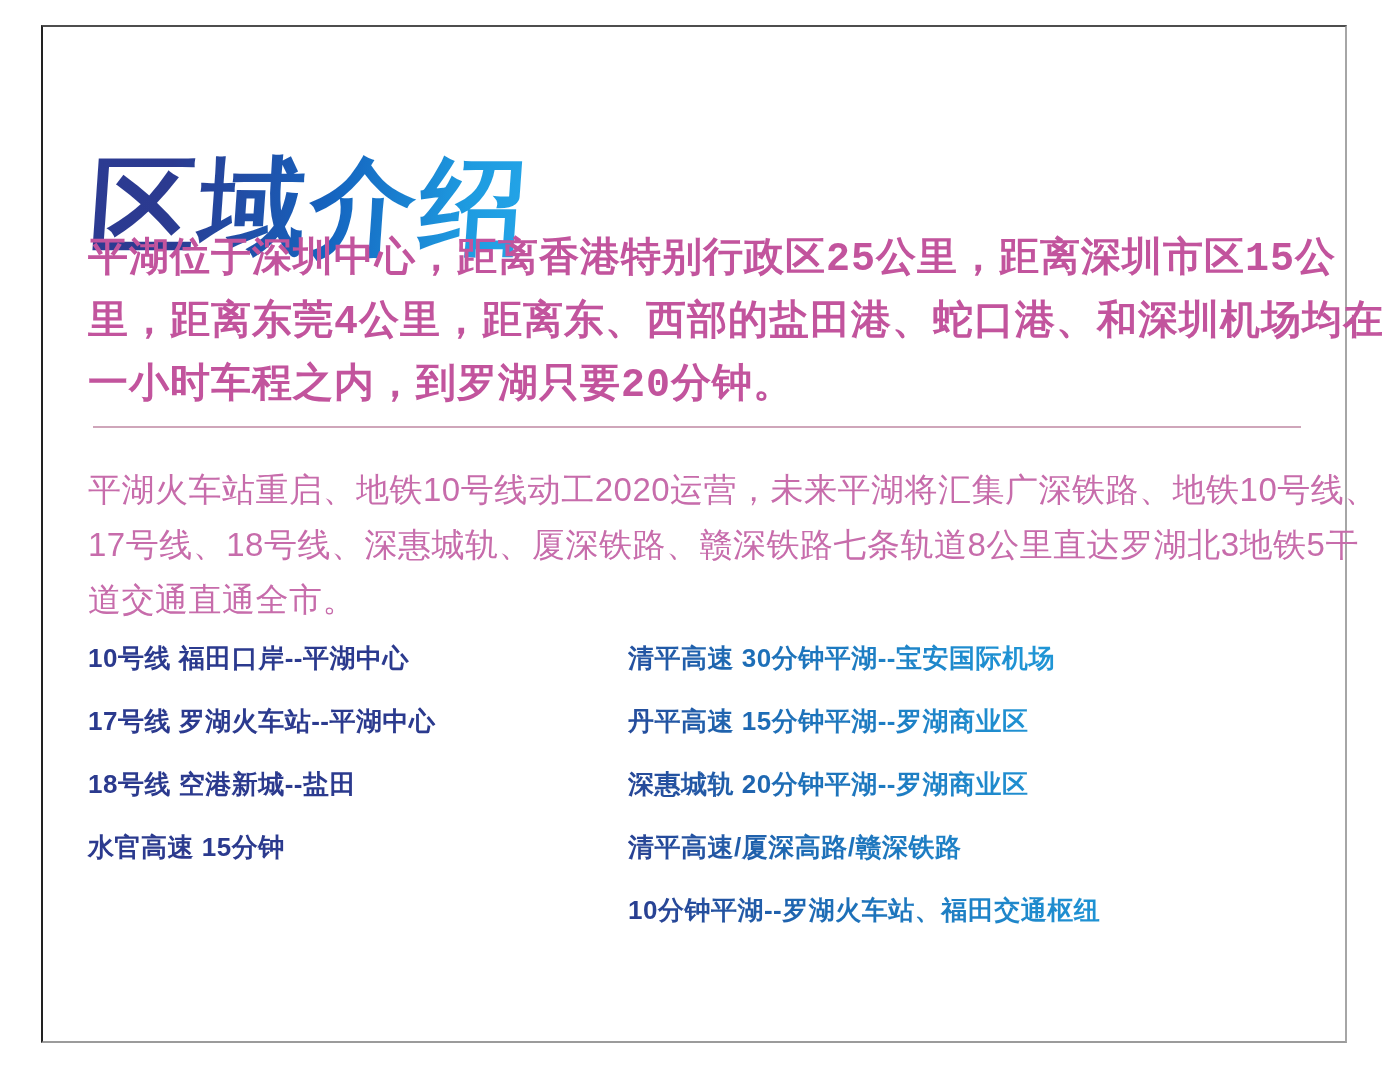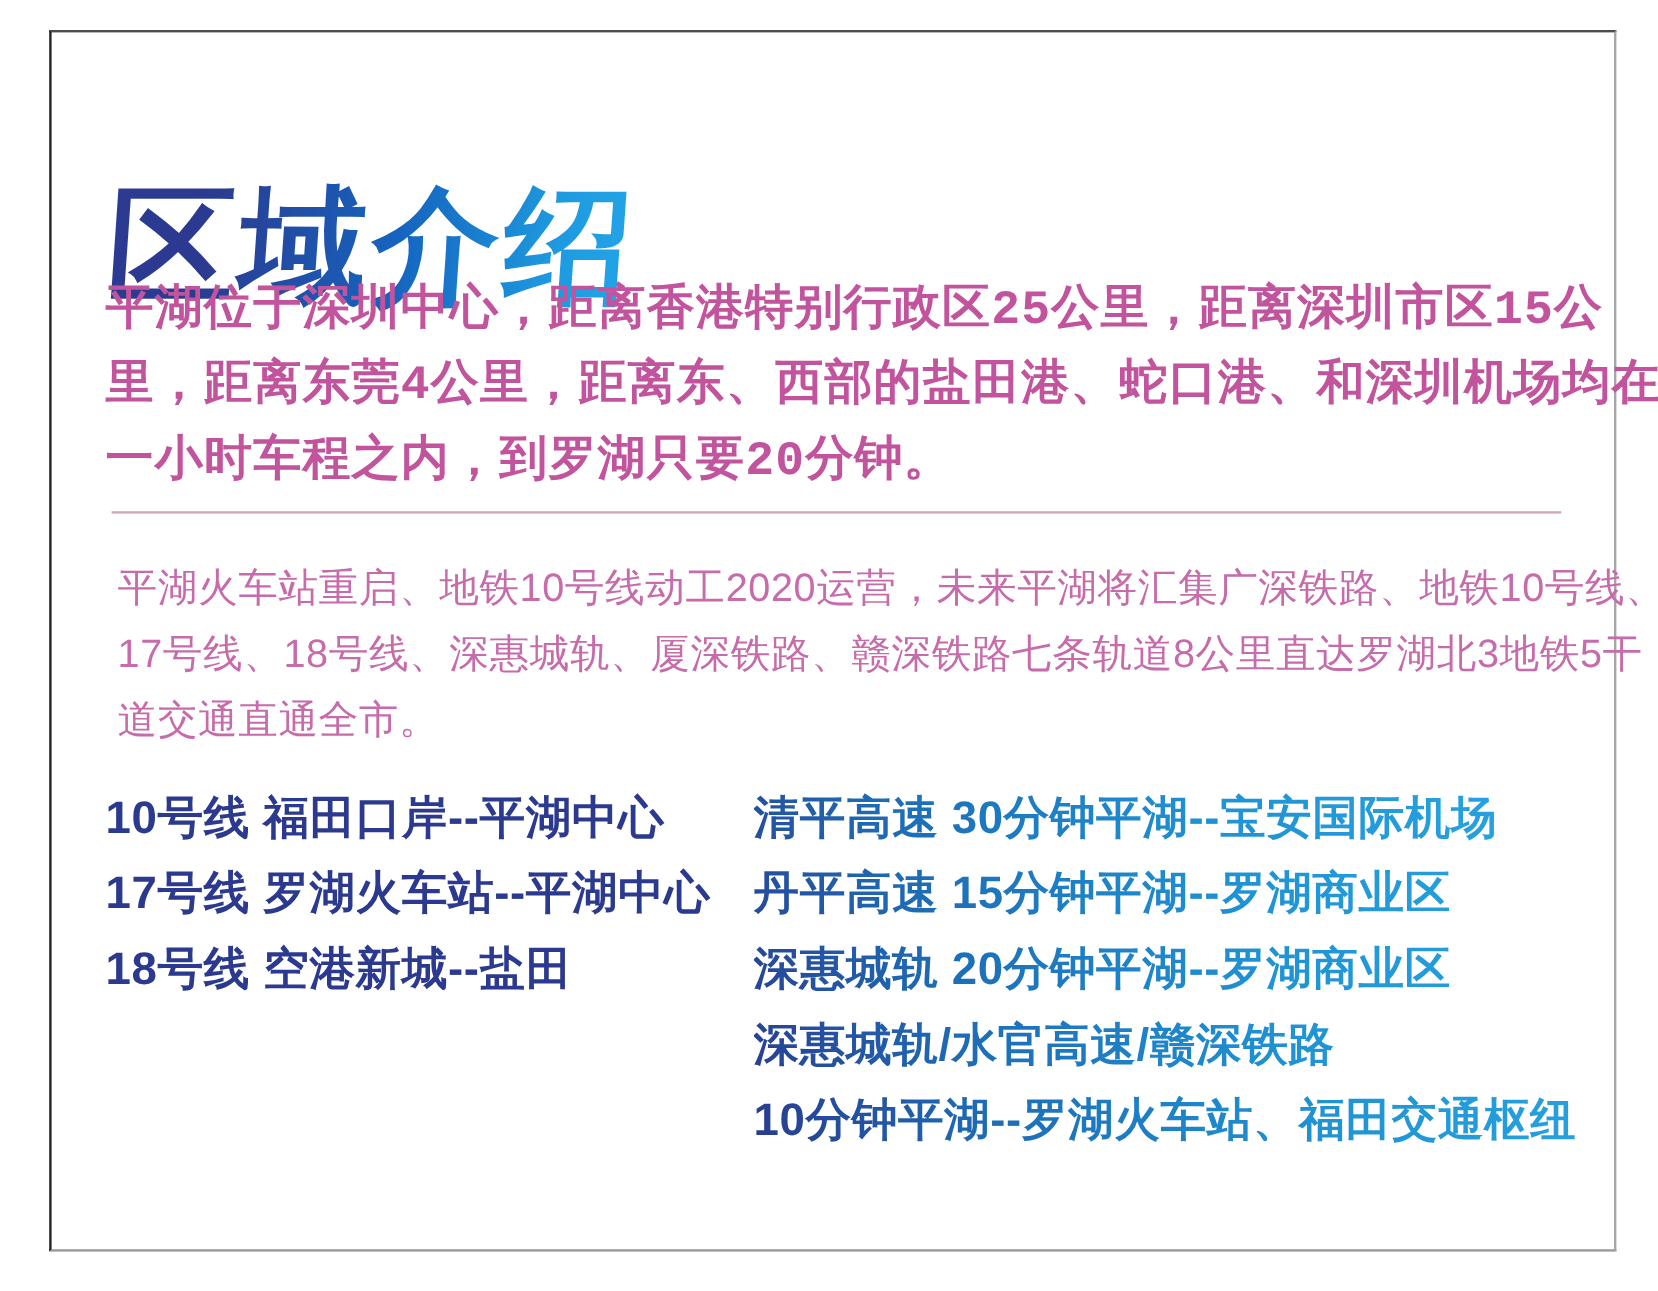--- a/index.html
+++ b/index.html
@@ -27,28 +27,28 @@
     position:absolute;left:88px;top:228px;width:1240px;
     font-size:40px;line-height:63px;font-weight:700;letter-spacing:1px;
     color:#c2549d;
   }
   .intro .line{white-space:nowrap;font-family:Liberation Mono, monospace;}
   .divider{
     position:absolute;left:93px;top:426px;width:1208px;height:2px;
     background:#cfa6ba;
   }
   .summary{
-    position:absolute;left:98px;top:462px;width:1250px;
+    position:absolute;left:88px;top:462px;width:1250px;
     font-size:33px;line-height:55px;font-weight:400;letter-spacing:0.5px;
     color:#c76cab;
   }
   .summary .line{white-space:nowrap;}
   .transit-col{
-    position:absolute;top:651px;
-    font-size:38px;line-height:63px;font-weight:700;letter-spacing:0.5px;
+    position:absolute;top:627px;
+    font-size:26px;line-height:63px;font-weight:700;letter-spacing:0.5px;
   }
   .col-left{left:88px;width:540px;color:#2b3a8e;}
   .col-right{left:628px;width:700px;}
   .transit-row{white-space:nowrap;}
   .col-right .transit-row{color:#1e8fd0;}
   @supports ((-webkit-background-clip:text) or (background-clip:text)){
     .page-title{
       background-image:linear-gradient(93deg,#2c3b92 0%,#2b3a90 18%,#1565c0 55%,#1e9be0 85%,#24a5e8 100%);
       -webkit-background-clip:text;background-clip:text;
       color:transparent;-webkit-text-fill-color:transparent;
@@ -78,21 +78,22 @@
 <div class="summary">
   <div class="line">平湖火车站重启、地铁10号线动工2020运营，未来平湖将汇集广深铁路、地铁10号线、</div>
   <div class="line">17号线、18号线、深惠城轨、厦深铁路、赣深铁路七条轨道8公里直达罗湖北3地铁5干</div>
   <div class="line">道交通直通全市。</div>
 </div>
 
 <div class="transit-col col-left">
   <div class="transit-row">10号线 福田口岸--平湖中心</div>
   <div class="transit-row">17号线 罗湖火车站--平湖中心</div>
   <div class="transit-row">18号线 空港新城--盐田</div>
+  <div class="transit-row">水官高速 15分钟</div>
 </div>
 
 <div class="transit-col col-right">
   <div class="transit-row">清平高速 30分钟平湖--宝安国际机场</div>
   <div class="transit-row">丹平高速 15分钟平湖--罗湖商业区</div>
   <div class="transit-row">深惠城轨 20分钟平湖--罗湖商业区</div>
-  <div class="transit-row">深惠城轨/水官高速/赣深铁路</div>
+  <div class="transit-row">清平高速/厦深高路/赣深铁路</div>
   <div class="transit-row">10分钟平湖--罗湖火车站、福田交通枢纽</div>
 </div>
 
 </body></html>

